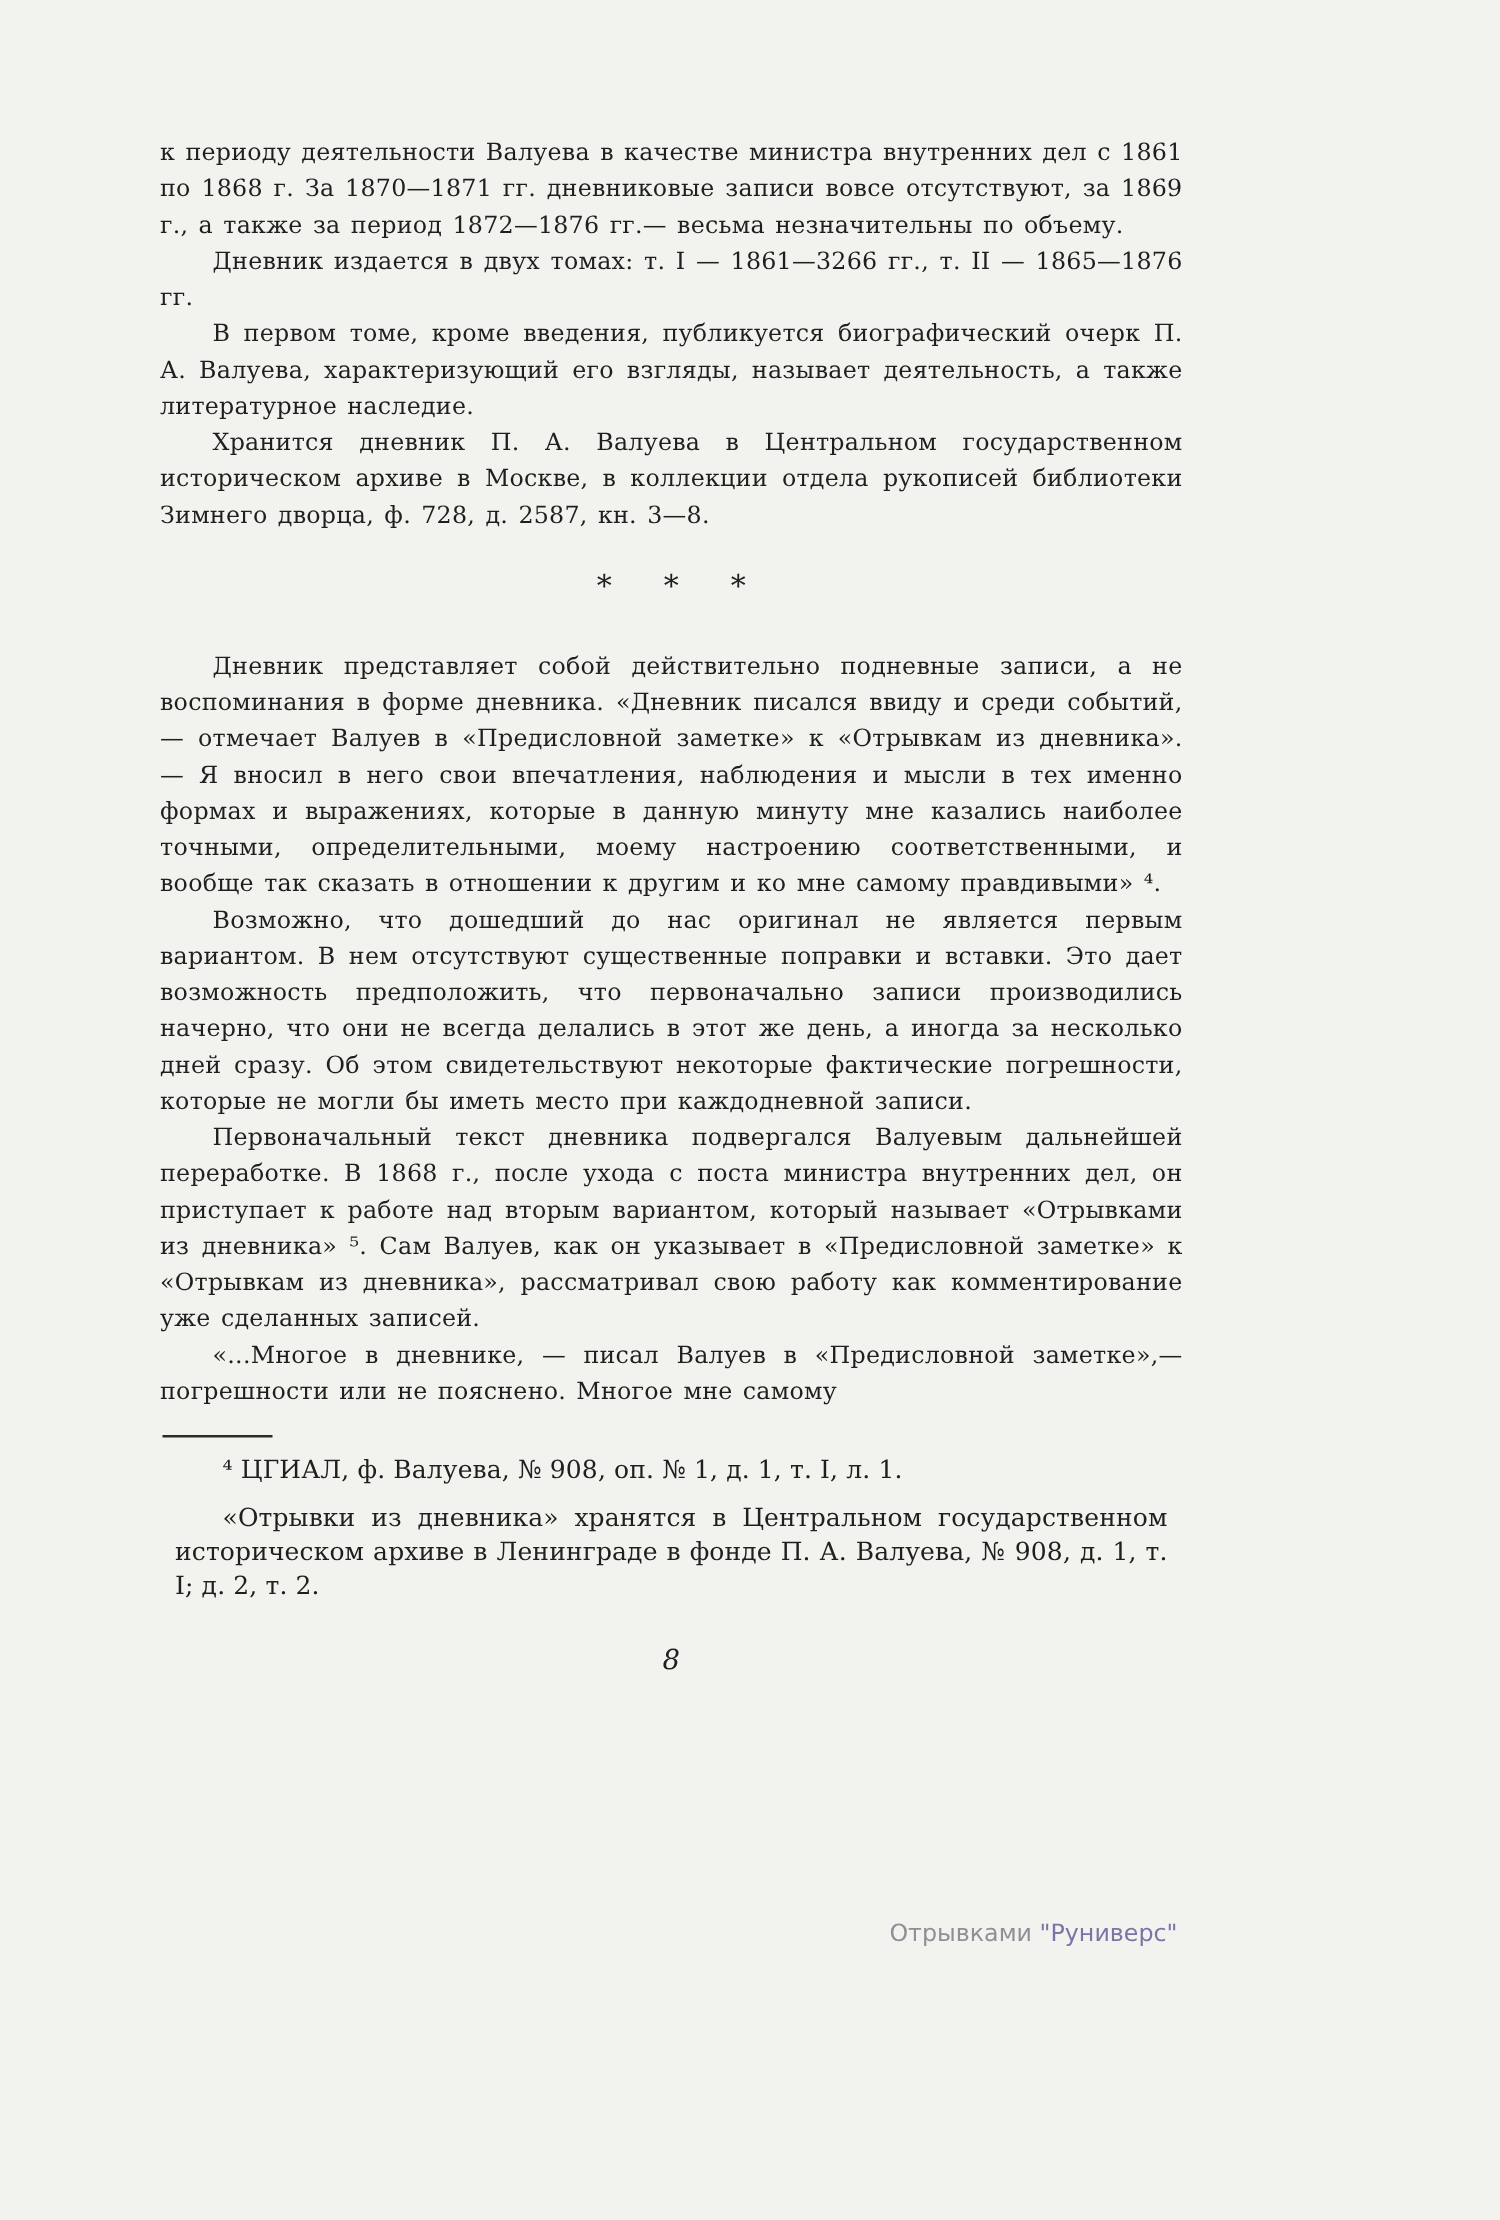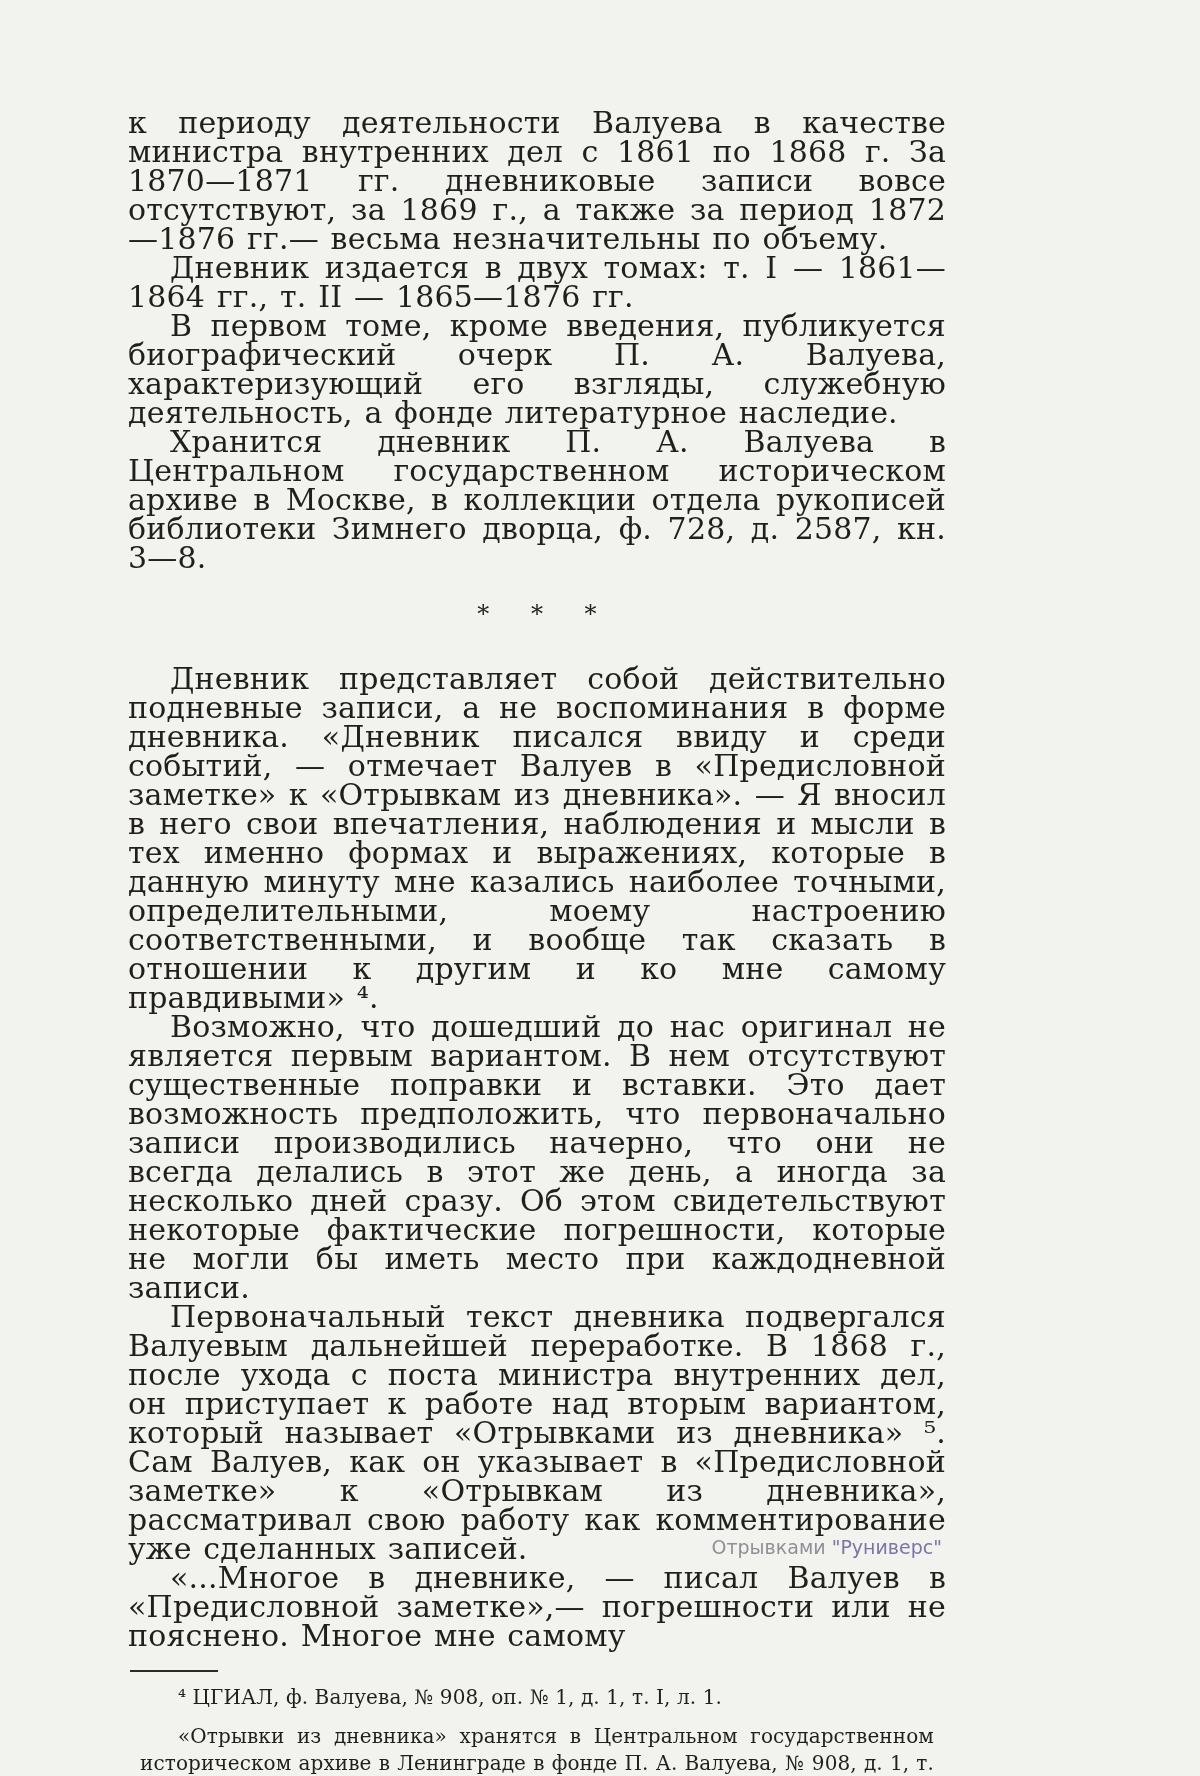--- a/index.html
+++ b/index.html
@@ -21,21 +21,21 @@
     overflow: hidden;
   }
   .text-block {
     position: absolute;
     left: 128px;
     top: 108px;
     width: 818px;
   }
   p.para {
     margin: 0;
-    font-size: 30px;
+    font-size: 19px;
     line-height: 29px;
     text-align: justify;
     text-indent: 42px;
     letter-spacing: 0.2px;
     word-spacing: 2px;
   }
   p.para.no-indent {
     text-indent: 0;
   }
   .separator {
@@ -78,23 +78,23 @@
 </style>
 </head>
 <body>
 
 <div class="scan-page">
 
   <main class="text-block">
 
     <p class="para no-indent">к периоду деятельности Валуева в качестве министра внутренних дел с 1861 по 1868 г. За 1870—1871 гг. дневниковые записи вовсе отсутствуют, за 1869 г., а также за период 1872—1876 гг.— весьма незначительны по объему.</p>
 
-    <p class="para">Дневник издается в двух томах: т. I — 1861—1864 гг., т. II — 1865—1876 гг.</p>
+    <p class="para">Дневник издается в двух томах: т. I — 1861—3266 гг., т. II — 1865—1876 гг.</p>
 
-    <p class="para">В первом томе, кроме введения, публикуется биографический очерк П. А. Валуева, характеризующий его взгляды, служебную деятельность, а фонде литературное наследие.</p>
+    <p class="para">В первом томе, кроме введения, публикуется биографический очерк П. А. Валуева, характеризующий его взгляды, называет деятельность, а также литературное наследие.</p>
 
     <p class="para">Хранится дневник П. А. Валуева в Центральном государственном историческом архиве в Москве, в коллекции отдела рукописей библиотеки Зимнего дворца, ф. 728, д. 2587, кн. 3—8.</p>
 
     <div class="separator">* * *</div>
 
     <p class="para">Дневник представляет собой действительно подневные записи, а не воспоминания в форме дневника. «Дневник писался ввиду и среди событий, — отмечает Валуев в «Предисловной заметке» к «Отрывкам из дневника». — Я вносил в него свои впечатления, наблюдения и мысли в тех именно формах и выражениях, которые в данную минуту мне казались наиболее точными, определительными, моему настроению соответственными, и вообще так сказать в отношении к другим и ко мне самому правдивыми» ⁴.</p>
 
     <p class="para">Возможно, что дошедший до нас оригинал не является первым вариантом. В нем отсутствуют существенные поправки и вставки. Это дает возможность предположить, что первоначально записи производились начерно, что они не всегда делались в этот же день, а иногда за несколько дней сразу. Об этом свидетельствуют некоторые фактические погрешности, которые не могли бы иметь место при каждодневной записи.</p>
 
     <p class="para">Первоначальный текст дневника подвергался Валуевым дальнейшей переработке. В 1868 г., после ухода с поста министра внутренних дел, он приступает к работе над вторым вариантом, который называет «Отрывками из дневника» ⁵. Сам Валуев, как он указывает в «Предисловной заметке» к «Отрывкам из дневника», рассматривал свою работу как комментирование уже сделанных записей.</p>

